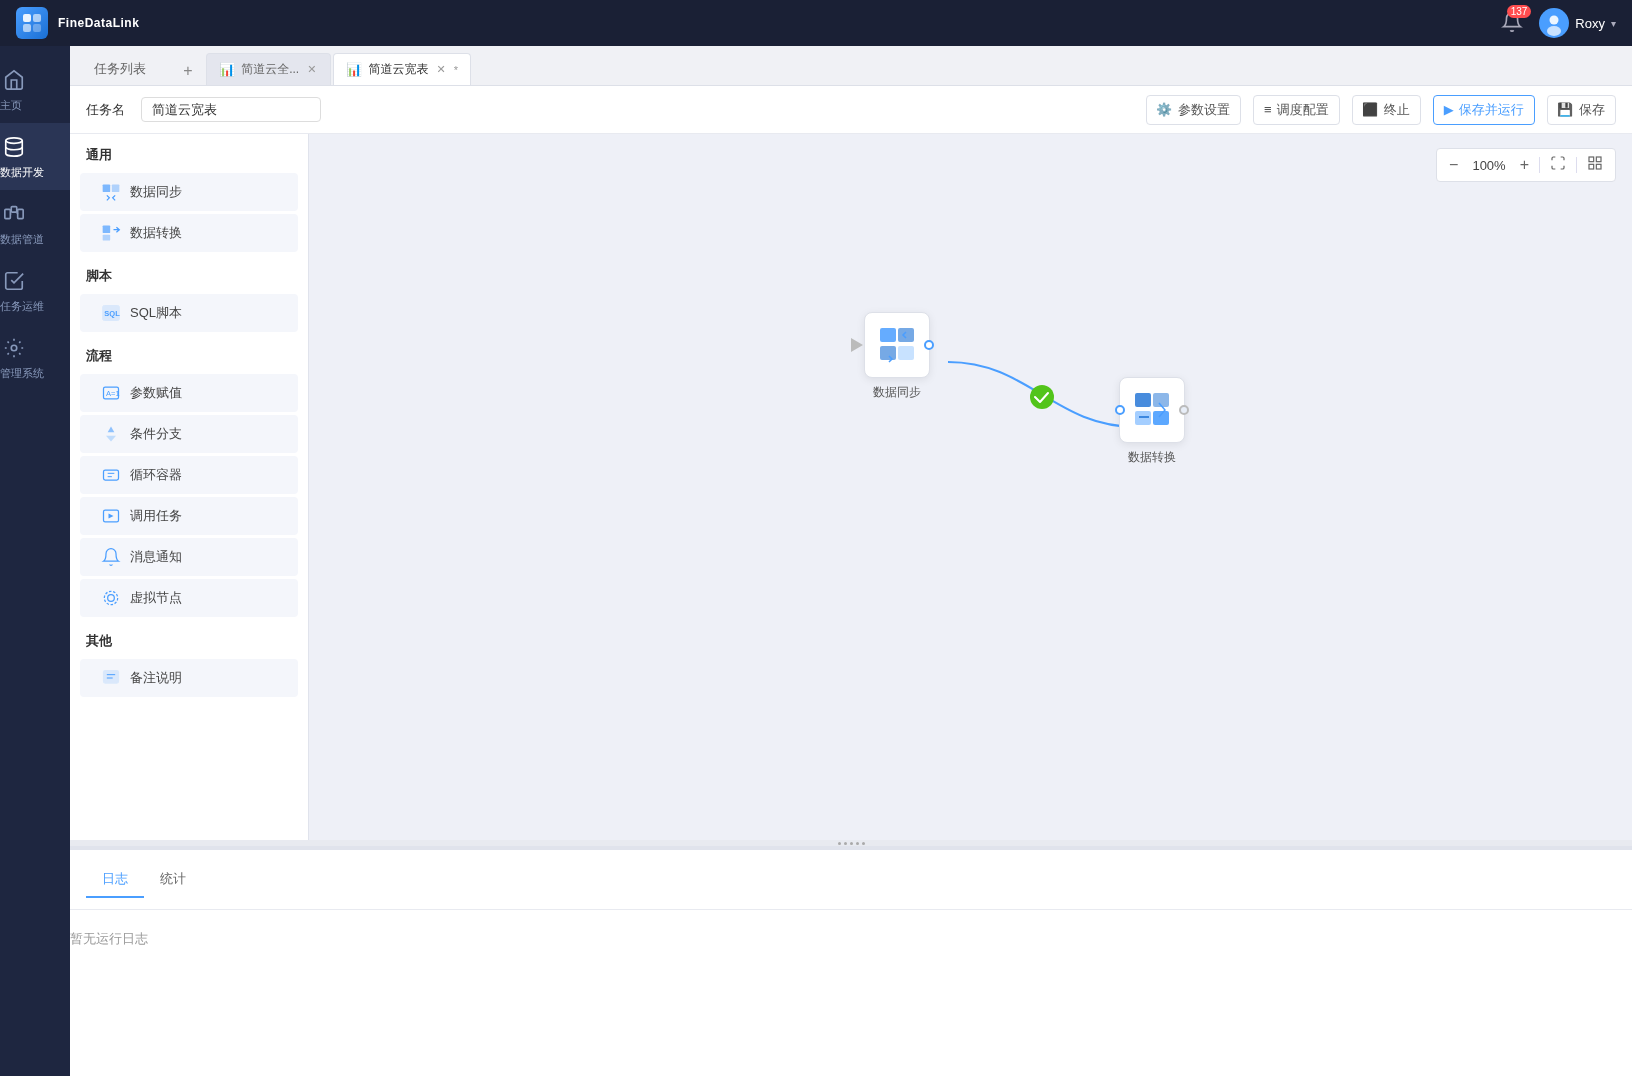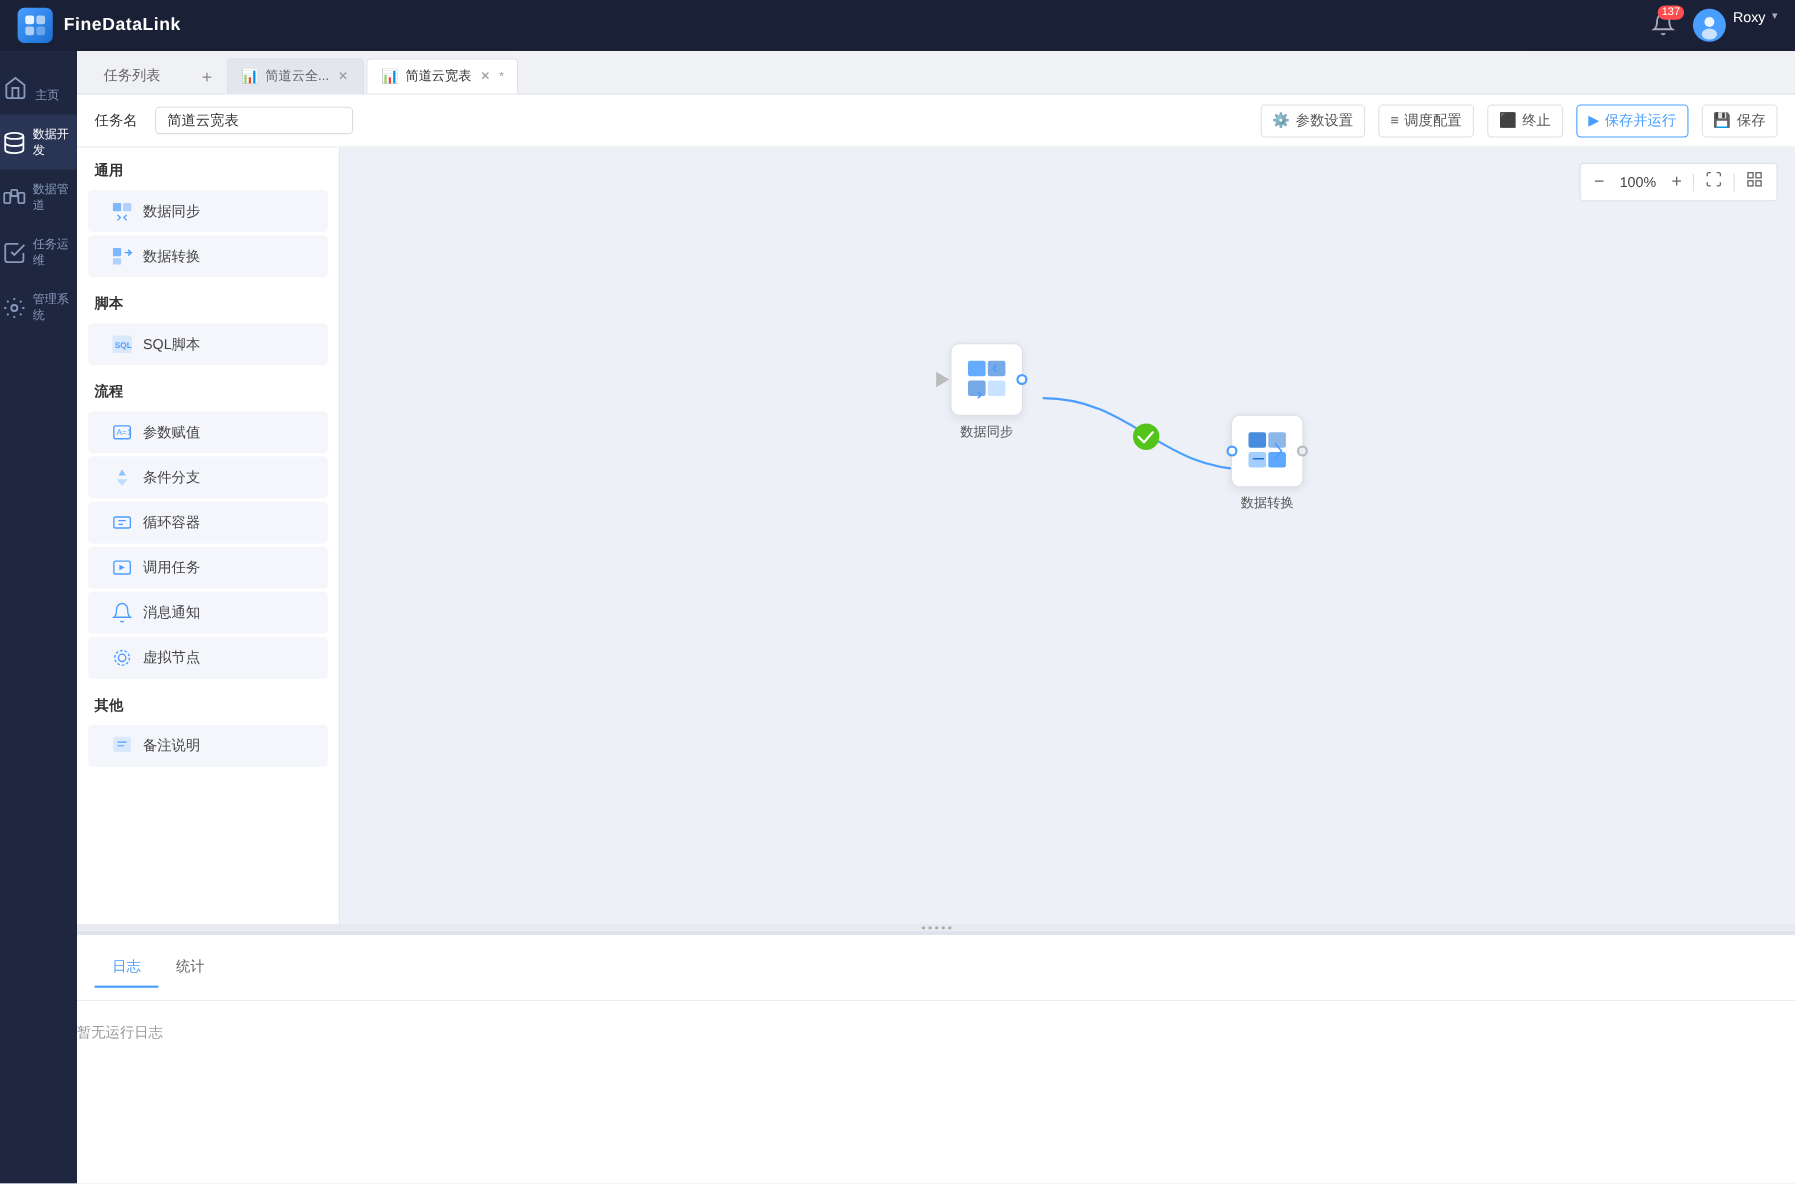--- a/index.html
+++ b/index.html
@@ -22,21 +22,21 @@
       align-items: center;
       gap: 10px;
     }
     .logo-icon {
       width: 32px; height: 32px;
       background: linear-gradient(135deg, #4a9eff, #1a6fd4);
       border-radius: 6px;
       display: flex; align-items: center; justify-content: center;
     }
     .logo-text {
-      font-size: 16px;
+      font-size: 12px;
       font-weight: 600;
       color: white;
       letter-spacing: 0.5px;
     }
     .header-right {
       margin-left: auto;
       display: flex;
       align-items: center;
       gap: 16px;
     }
@@ -53,21 +53,21 @@
       top: -6px; right: -8px;
       background: #ff4d4f;
       color: white;
       font-size: 10px;
       border-radius: 10px;
       padding: 1px 4px;
       min-width: 18px;
       text-align: center;
     }
     .user-area {
-      display: flex; gap: 6px;
+      display: flex; align-items: center; gap: 6px;
       cursor: pointer;
       color: white;
     }
     .user-avatar {
       width: 30px; height: 30px;
       border-radius: 50%;
       background: #4a9eff;
       display: flex; align-items: center; justify-content: center;
       font-size: 13px;
       color: white;
@@ -86,22 +86,22 @@
       width: 70px;
       background: #1e2640;
       display: flex;
       flex-direction: column;
       align-items: center;
       padding-top: 10px;
       flex-shrink: 0;
     }
     .sidebar-item {
       display: flex;
-      flex-direction: row;
-      align-items: flex-end;
+      flex-direction: column;
+      align-items: flex-start;
       gap: 4px;
       padding: 10px 0;
       width: 100%;
       cursor: pointer;
       color: #8899bb;
       font-size: 11px;
     }
     .sidebar-item.active { color: #fff; background: #2a3555; }
     .sidebar-item .icon-wrap {
       width: 28px; height: 28px;

